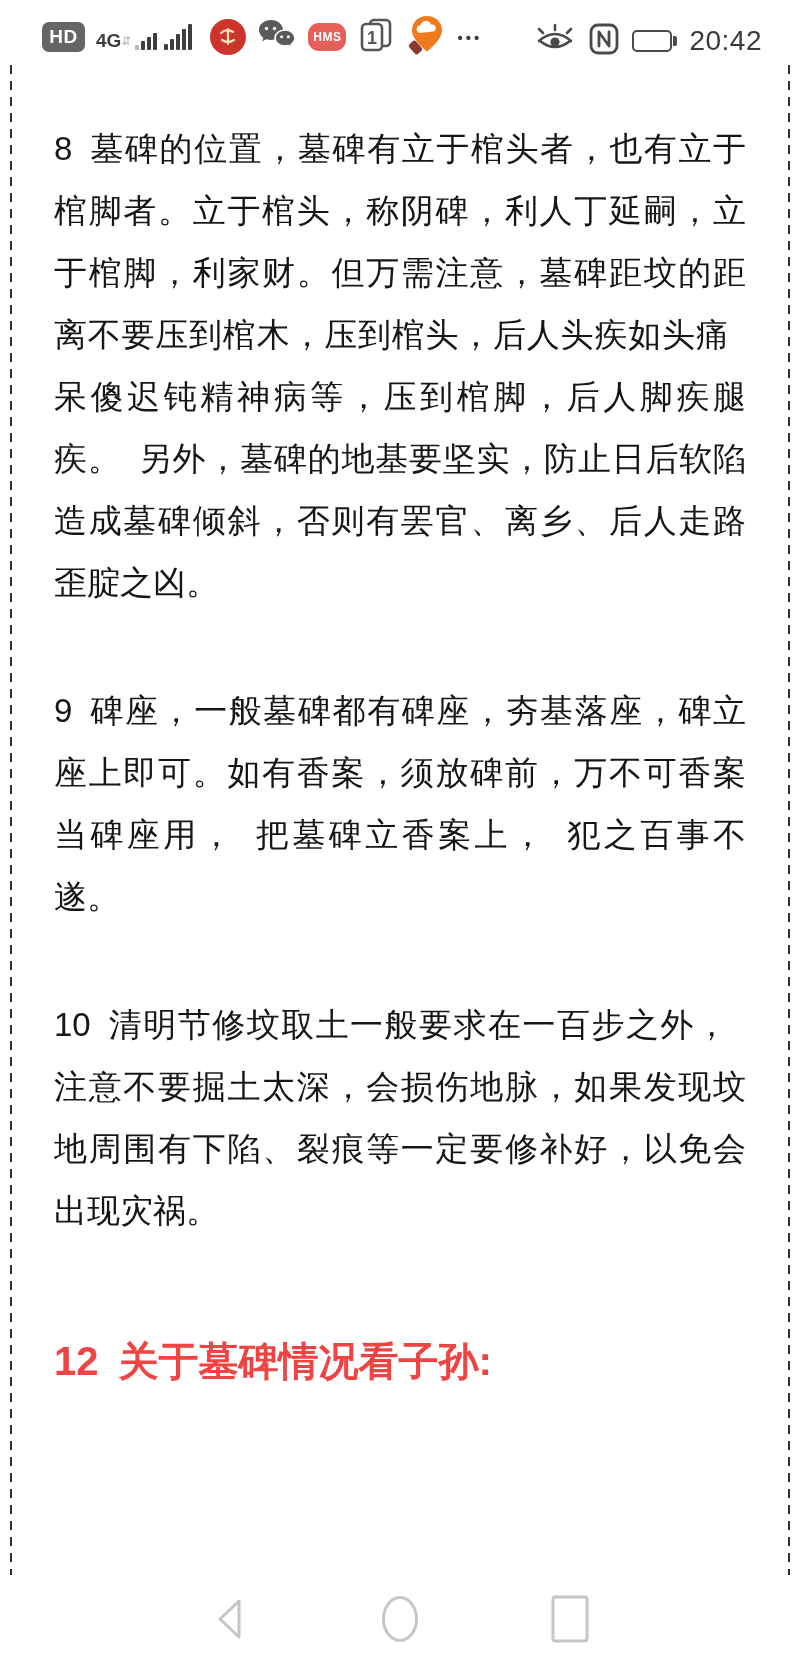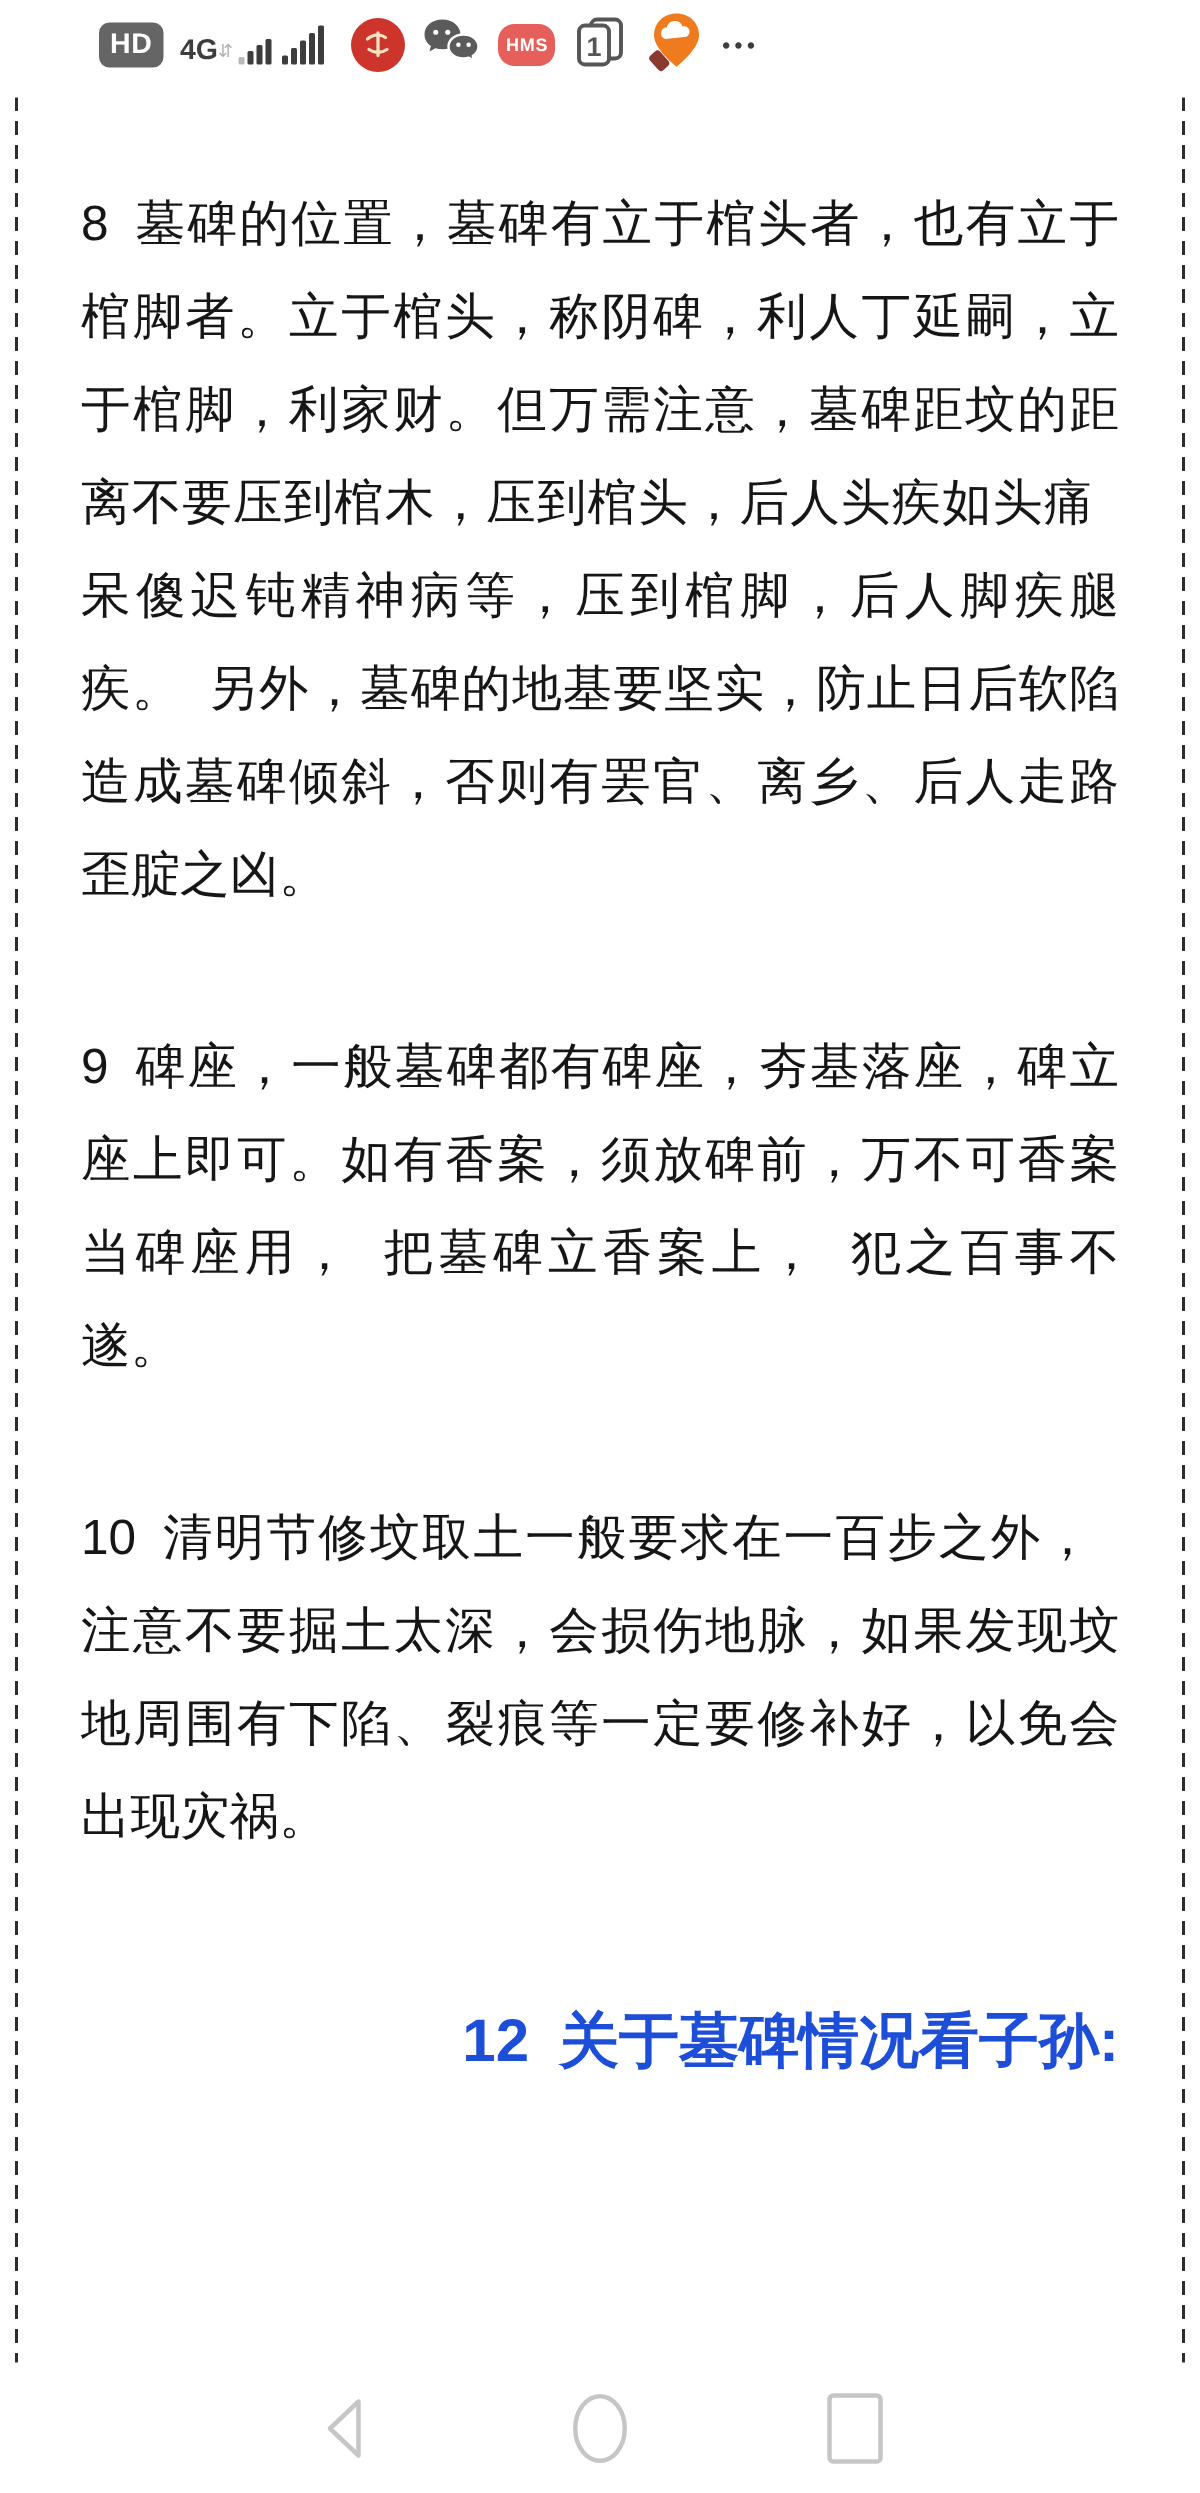--- a/index.html
+++ b/index.html
@@ -1,21 +1,21 @@
 <!DOCTYPE html>
 <html><head>
 <meta charset="utf-8">
 <style>
   * { margin:0; padding:0; box-sizing:border-box; }
   html,body { background:#fff; }
   body { font-family:"Liberation Sans","DejaVu Sans",sans-serif; }
   .screen { position:relative; width:800px; height:1662px; background:#fff; overflow:hidden; margin:0 auto; }
 
   
-  .statusbar { height:60px; display:flex; align-items:center; justify-content:space-between; padding:0 38px 0 42px;margin-left:24px; }
+  .statusbar { height:60px; display:flex; align-items:flex-end; justify-content:space-between; padding:0 38px 0 42px; }
   .sb-left, .sb-right { display:flex; align-items:center; }
   .sb-left > * { margin-right:11px; }
   .sb-right > * { margin-left:12px; }
 
   .hd-badge { width:43px; height:30px; background:#656565; border-radius:7px; color:#fff; font-weight:bold; font-size:19px; display:flex; align-items:center; justify-content:center; letter-spacing:0.5px; }
 
   .net-group { display:flex; align-items:flex-end; }
   .net-col { display:flex; flex-direction:row; align-items:center; margin-right:4px; }
   .net-4g { font-size:19px; font-weight:bold; color:#3d3d3d; line-height:18px; }
   .net-arrows { font-size:12px; color:#b3b3b3; line-height:12px; }
@@ -38,21 +38,21 @@
   
   .page { position:relative; height:1515px; }
   .dash-border { position:absolute; top:5px; width:2px; height:1510px;
      background:repeating-linear-gradient(to bottom,#2e2e2e 0 9px,transparent 9px 16px); }
   .dash-left { left:10px; } .dash-right { right:10px; }
 
   .textcol { padding:58px 54px 0 54px; color:#161616; }
   .textcol p { font-size:33px; line-height:62px; text-align:justify; text-justify:inter-ideograph; margin:0 0 66px; }
   .textcol p.gap-lg { margin-bottom:90px; }
   .textcol p.last { margin-bottom:0; }
-  .textcol h2 { font-size:40px; line-height:58px; font-weight:bold; color:#1d4ed8; margin:12px 0 16px;text-align:right; }
+  .textcol h2 { font-size:40px; line-height:58px; font-weight:bold; color:#ef4444; margin:12px 0 16px; }
 
   
   .navbar { height:87px; display:flex; align-items:center; justify-content:center; }
   .nav-btn { width:44px; height:56px; display:flex; align-items:center; justify-content:center; margin:0 63px; }
   .nav-btn svg { display:block; }
 </style>
 </head>
 <body>
 
 <div class="screen">
@@ -112,20 +112,41 @@
         <svg width="40" height="42" viewBox="0 0 40 42">
           <rect x="5" y="27" width="9" height="13" rx="2.5" transform="rotate(-42 9.5 33.5)" fill="#8a3a2f"></rect>
           <path d="M21,2 C12,2 6,8.5 6,16.5 c0,9.5 15,21 15,21 s15,-11.5 15,-21 C36,8.5 30,2 21,2 Z" fill="#ee7c1e"></path>
           <path d="M13.5,19 a4,4 0 0 1 1,-7.8 a5.5,5.5 0 0 1 10.5,-0.6 a3.7,3.7 0 0 1 2.6,6.9 Z" fill="#fff"></path>
         </svg>
       </span>
 
       <span class="more-dots">•••</span>
     </div>
 
+    <div class="sb-right">
+      <span>
+        <svg width="42" height="32" viewBox="0 0 42 32">
+          <path d="M5,18 Q21,4 37,18" fill="none" stroke="#4a4a4a" stroke-width="2.6" stroke-linecap="round"></path>
+          <path d="M6,18 Q21,30 36,18" fill="none" stroke="#4a4a4a" stroke-width="2.6" stroke-linecap="round"></path>
+          <circle cx="21" cy="19" r="4.6" fill="#4a4a4a"></circle>
+          <path d="M9,10 L5,6 M21,7 L21,2 M33,10 L37,6" stroke="#4a4a4a" stroke-width="2.6" stroke-linecap="round"></path>
+        </svg>
+      </span>
+      <span>
+        <svg width="32" height="34" viewBox="0 0 32 34">
+          <rect x="3" y="3" width="26" height="28" rx="7" fill="none" stroke="#4a4a4a" stroke-width="2.8"></rect>
+          <path d="M11,24 V10 L21,24 V10" fill="none" stroke="#4a4a4a" stroke-width="2.8" stroke-linejoin="round" stroke-linecap="round"></path>
+        </svg>
+      </span>
+      <span class="battery">
+        <span class="batt-body"><span class="batt-fill"></span></span>
+        <span class="batt-tip"></span>
+      </span>
+      <span class="sb-time">20:42</span>
+    </div>
   </header>
 
   <main class="page">
     <div class="dash-border dash-left"></div>
     <div class="dash-border dash-right"></div>
 
     <div class="textcol">
       <p>8 墓碑的位置，墓碑有立于棺头者，也有立于棺脚者。立于棺头，称阴碑，利人丁延嗣，立于棺脚，利家财。但万需注意，墓碑距坟的距离不要压到棺木，压到棺头，后人头疾如头痛 呆傻迟钝精神病等，压到棺脚，后人脚疾腿疾。 另外，墓碑的地基要坚实，防止日后软陷造成墓碑倾斜，否则有罢官、离乡、后人走路歪腚之凶。</p>
       <p>9 碑座，一般墓碑都有碑座，夯基落座，碑立座上即可。如有香案，须放碑前，万不可香案当碑座用， 把墓碑立香案上， 犯之百事不遂。</p>
       <p class="gap-lg">10 清明节修坟取土一般要求在一百步之外， 注意不要掘土太深，会损伤地脉，如果发现坟地周围有下陷、裂痕等一定要修补好，以免会出现灾祸。</p>

